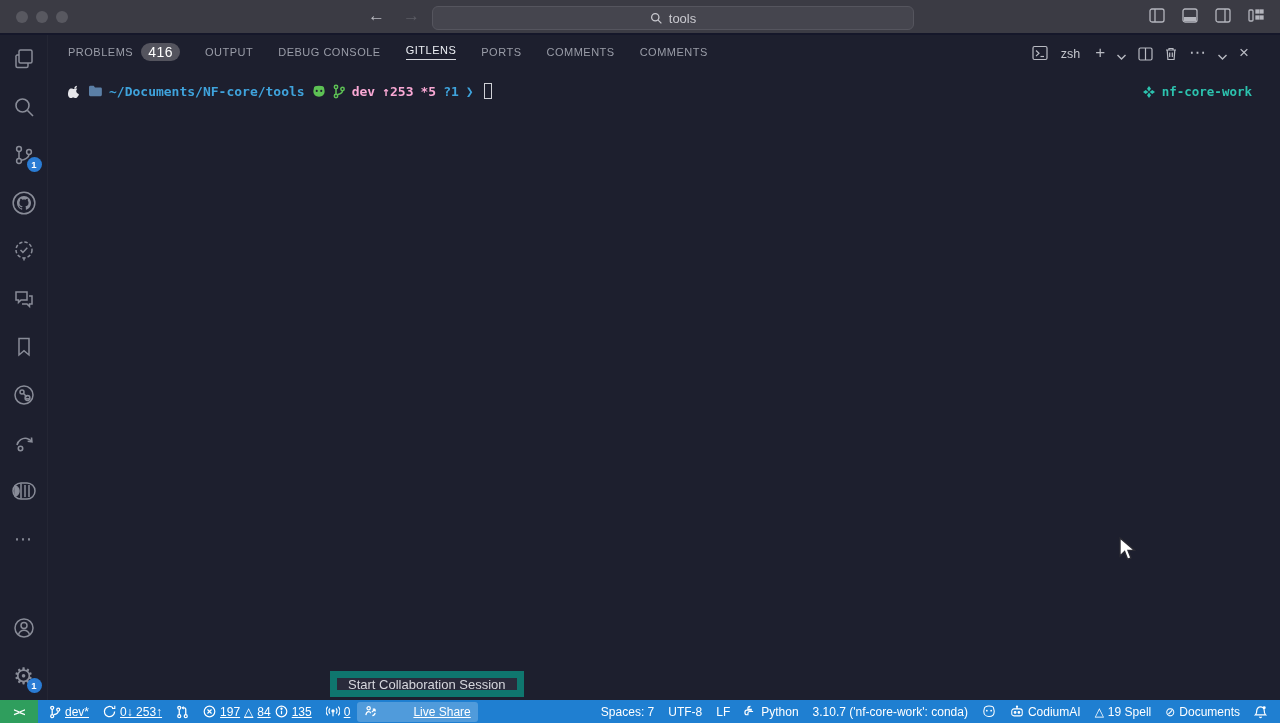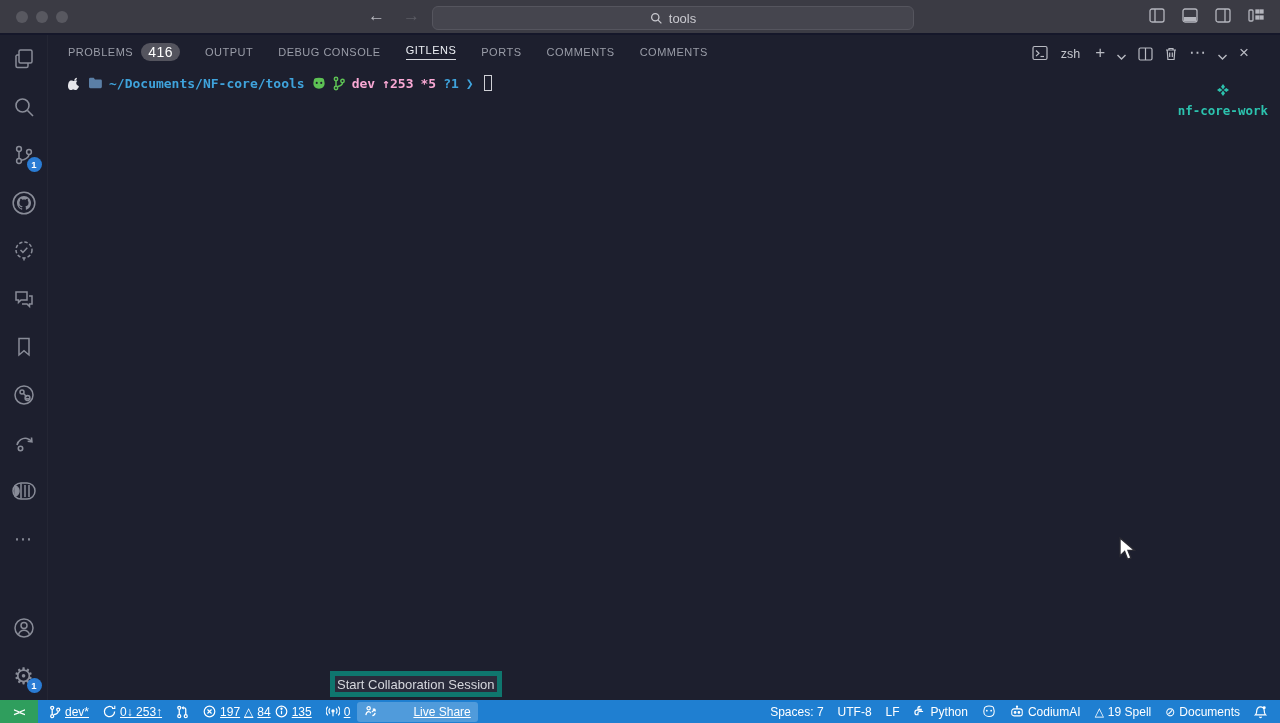--- a/index.html
+++ b/index.html
@@ -32,31 +32,31 @@
   .panel { flex:1; position:relative; background:#1d1f2e; }
   .panel-header { height:34px; display:flex; align-items:center; padding:0 31px 0 20px; }
   .tabs { display:flex; gap:25px; align-items:center; }
   .tab { color:#9a9da8; font-size:11px; letter-spacing:.5px; display:flex; gap:8px;
          align-items:center; cursor:default; }
   .tab.active .tab-label { color:#eceff4; border-bottom:1px solid #d7d9df; padding-bottom:3px; }
   .tab-badge { background:#54545e; color:#fff; border-radius:9px; padding:1px 7px; font-size:14px; }
   .panel-actions { margin-left:auto; display:flex; align-items:flex-end; gap:11px; color:#b8bac2; }
   .panel-actions .shell-label { font-size:12.5px; color:#c4c6cd; margin:0 4px 0 2px; }
   .panel-actions .txt { font-size:17px; line-height:1; }
-  .term-line { position:absolute; left:20px; top:40px; display:flex; align-items:center; gap:7px;
+  .term-line { position:absolute; left:20px; top:48px; display:flex; align-items:center; gap:7px;
                font-family:"DejaVu Sans Mono", monospace; font-size:13px; font-weight:bold; }
   .seg-path { color:#3fa3dc; }
   .seg-dir { color:#3fa3dc; }
   .seg-green { color:#f9a8d4; }
   .seg-blue { color:#3fa3dc; }
   .cursor-block { width:8px; height:16px; border:1px solid #cfd0d6; margin-left:3px; }
-  .env-label { position:absolute; right:12px; top:49px; display:flex; gap:7px; align-items:center;
-               color:#2cc2ae; font-family:"DejaVu Sans Mono", monospace; font-size:12.5px; font-weight:bold;flex-direction:column; }
-  .tooltip { position:absolute; left:330px; top:671px; height:26px; padding:0 2px;
-             background:#2a2b3b; border:5px solid #0f766e; color:#d6d7dd; font-size:13px;
+  .env-label { position:absolute; right:28px; top:49px; display:flex; gap:7px; align-items:center;
+               color:#2cc2ae; font-family:"DejaVu Sans Mono", monospace; font-size:12.5px; font-weight:bold; }
+  .tooltip { position:absolute; left:330px; top:671px; height:26px; padding:0 11px;
+             background:#2a2b3b; border:7px solid #0f766e; color:#d6d7dd; font-size:13px;
              display:flex; align-items:center; z-index:5; }
   .statusbar { position:absolute; left:0; bottom:0; width:1280px; height:23px; background:#1f7fd1;
                display:flex; align-items:center; color:#fff; font-size:12px; }
   .sb-remote { width:38px; height:23px; background:#2f9e5d; display:flex; align-items:center;
                justify-content:center; font-weight:bold; font-size:11px; letter-spacing:-1px; }
   .sb-item { display:flex; align-items:center; gap:4px; padding:0 7px; height:23px; white-space:nowrap; }
   .sb-left { display:flex; align-items:center; margin-left:4px;text-decoration:underline; }
   .sb-right { display:flex; align-items:center; margin-left:auto; margin-right:6px; }
   .sb-item.hl { background:rgba(255,255,255,.22); border-radius:3px; height:20px;gap:36px; }
   .sb-glyph { font-size:12px; }
@@ -360,20 +360,23 @@
         <span>LF</span>
       </div>
     <div class="sb-item">
       <svg width="13" height="13" viewBox="0 0 14 14" fill="none" stroke="#fff" stroke-width="1.3">
           <path d="M7 1.5c-2 0-2.8.8-2.8 2v1.3h3.6v.7H2.9c-1.2 0-1.9.9-1.9 2.5S1.7 10.5 2.9 10.5h1.3V8.8c0-1.1.9-1.8 2-1.8h3.6"></path>
           <circle cx="5.6" cy="3" r="0.55" fill="#fff" stroke="none"></circle>
         </svg>
       <span>Python</span>
     </div>
     <div class="sb-item">
+        <span>3.10.7 ('nf-core-work': conda)</span>
+      </div>
+    <div class="sb-item">
       <svg width="14" height="13" viewBox="0 0 16 15">
           <path fill="none" stroke="#fff" stroke-width="1.2" d="M2.5 4.5C2.5 2.5 4.5 1.2 8 1.2s5.5 1.3 5.5 3.3c0 .9.5 1.5.5 2.9 0 3.3-2.2 5.8-6 5.8s-6-2.5-6-5.8c0-1.4.5-2 .5-2.9z"></path>
           <circle cx="5.5" cy="6.5" r="1" fill="#fff"></circle>
           <circle cx="10.5" cy="6.5" r="1" fill="#fff"></circle>
         </svg>
     </div>
     <div class="sb-item">
       <svg width="14" height="13" viewBox="0 0 16 14" fill="none" stroke="#fff" stroke-width="1.2">
           <rect x="2" y="4" width="12" height="8" rx="2.5"></rect>
           <circle cx="5.8" cy="8" r="1" fill="#fff"></circle>

